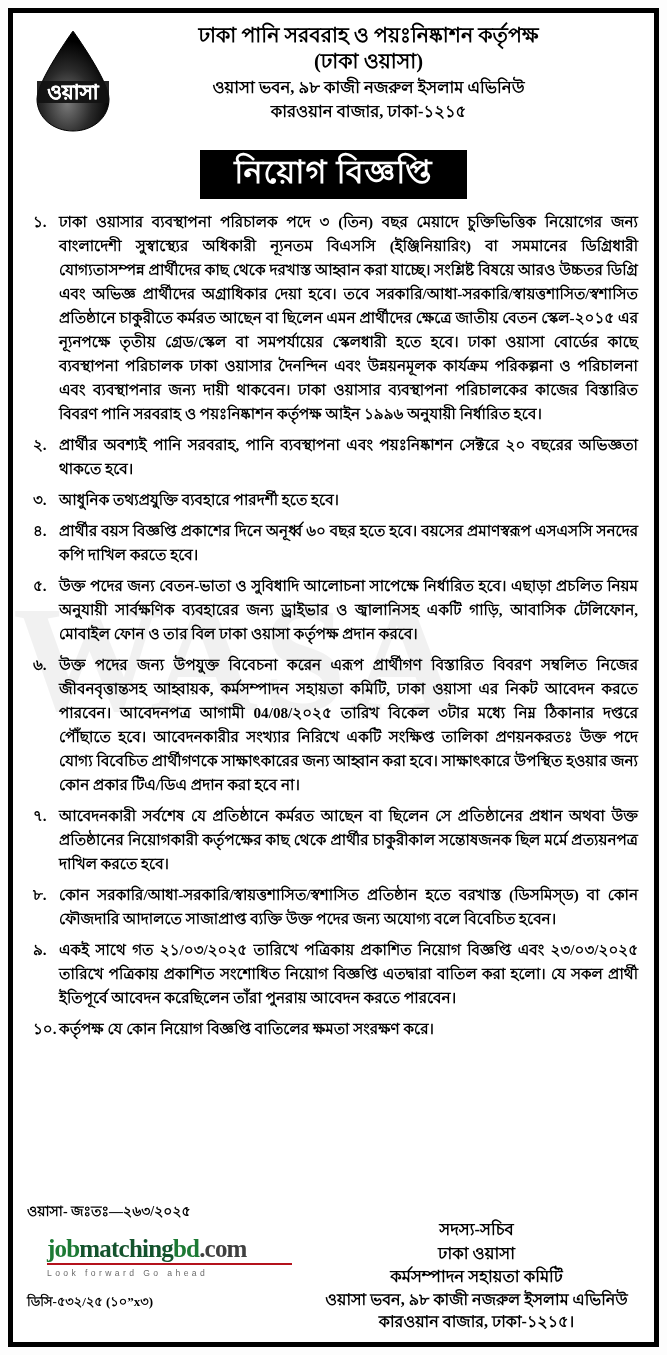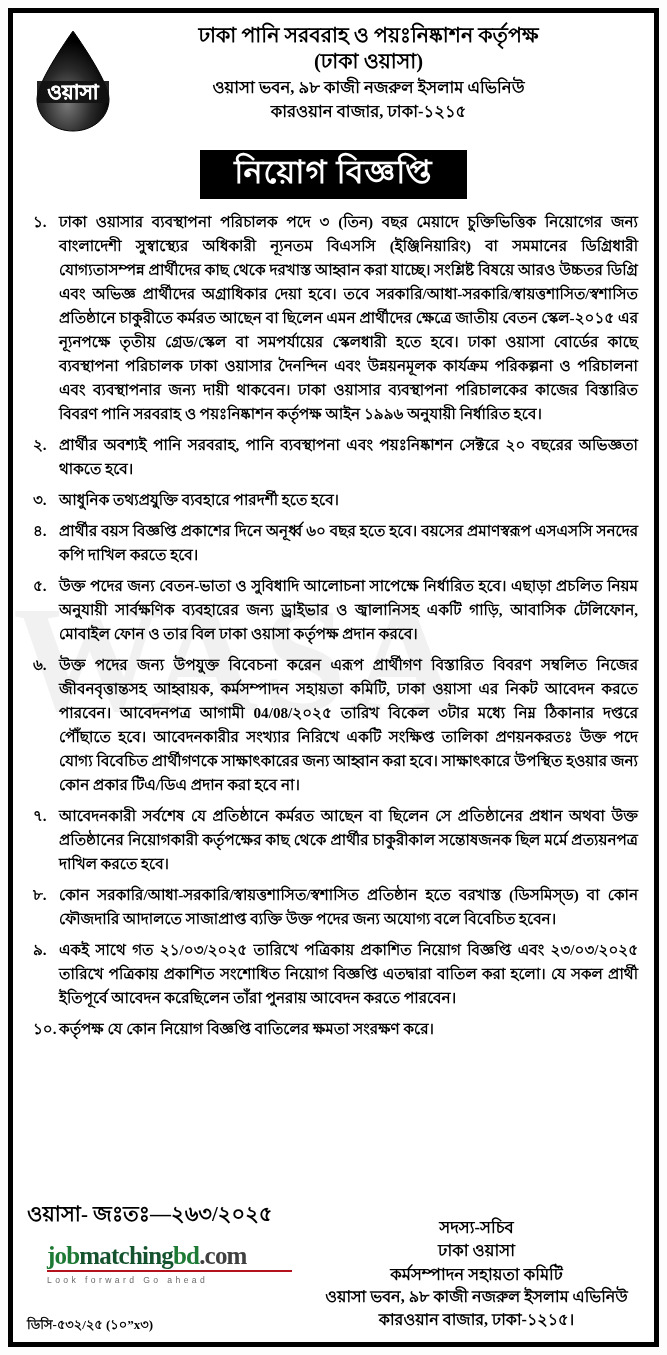--- a/index.html
+++ b/index.html
@@ -147,21 +147,21 @@
   }
   .footer-top {
     display: flex;
     align-items: flex-start;
     justify-content: space-between;
   }
   .footer-left {
     flex: 0 0 290px;
   }
   .memo-no {
-    font-size: 21px;
+    font-size: 14px;
     font-weight: bold;
     line-height: 1.4;
     margin-bottom: 14px;
   }
   .brand {
     margin-left: 20px;
     margin-top: 4px;
     width: 250px;
   }
   .brand-text {
@@ -185,21 +185,21 @@
     margin-top: 3px;
     font-size: 8.6px;
     letter-spacing: 3.4px;
     color: #6b6b6b;
     font-family: "Liberation Sans", sans-serif;
     white-space: nowrap;
   }
   .doc-ref {
     font-size: 13px;
     font-weight: bold;
-    margin-top: 32px;
+    margin-top: 16px;
     line-height: 1.3;
   }
   .footer-right {
     flex: 1 1 auto;
     text-align: center;
     padding-right: 4px;
     padding-top: 16px;
   }
   .sig-line {
     font-size: 16.5px;

